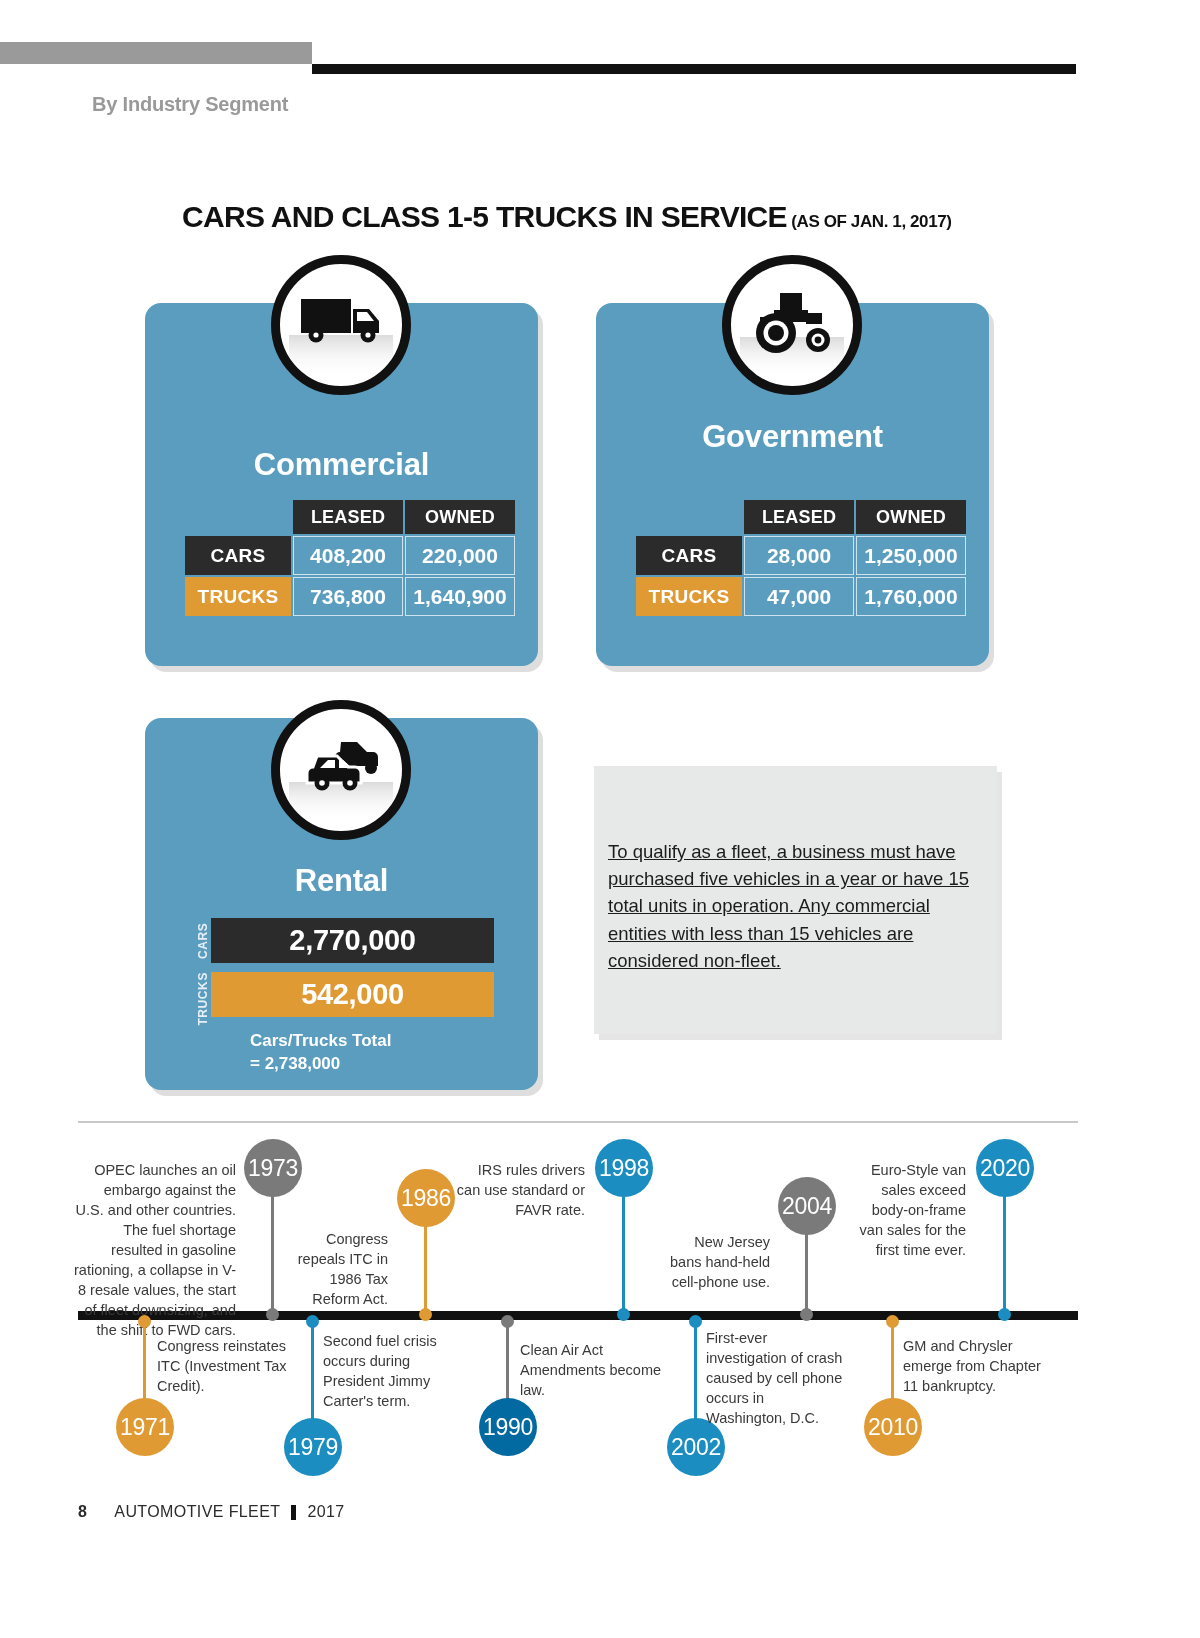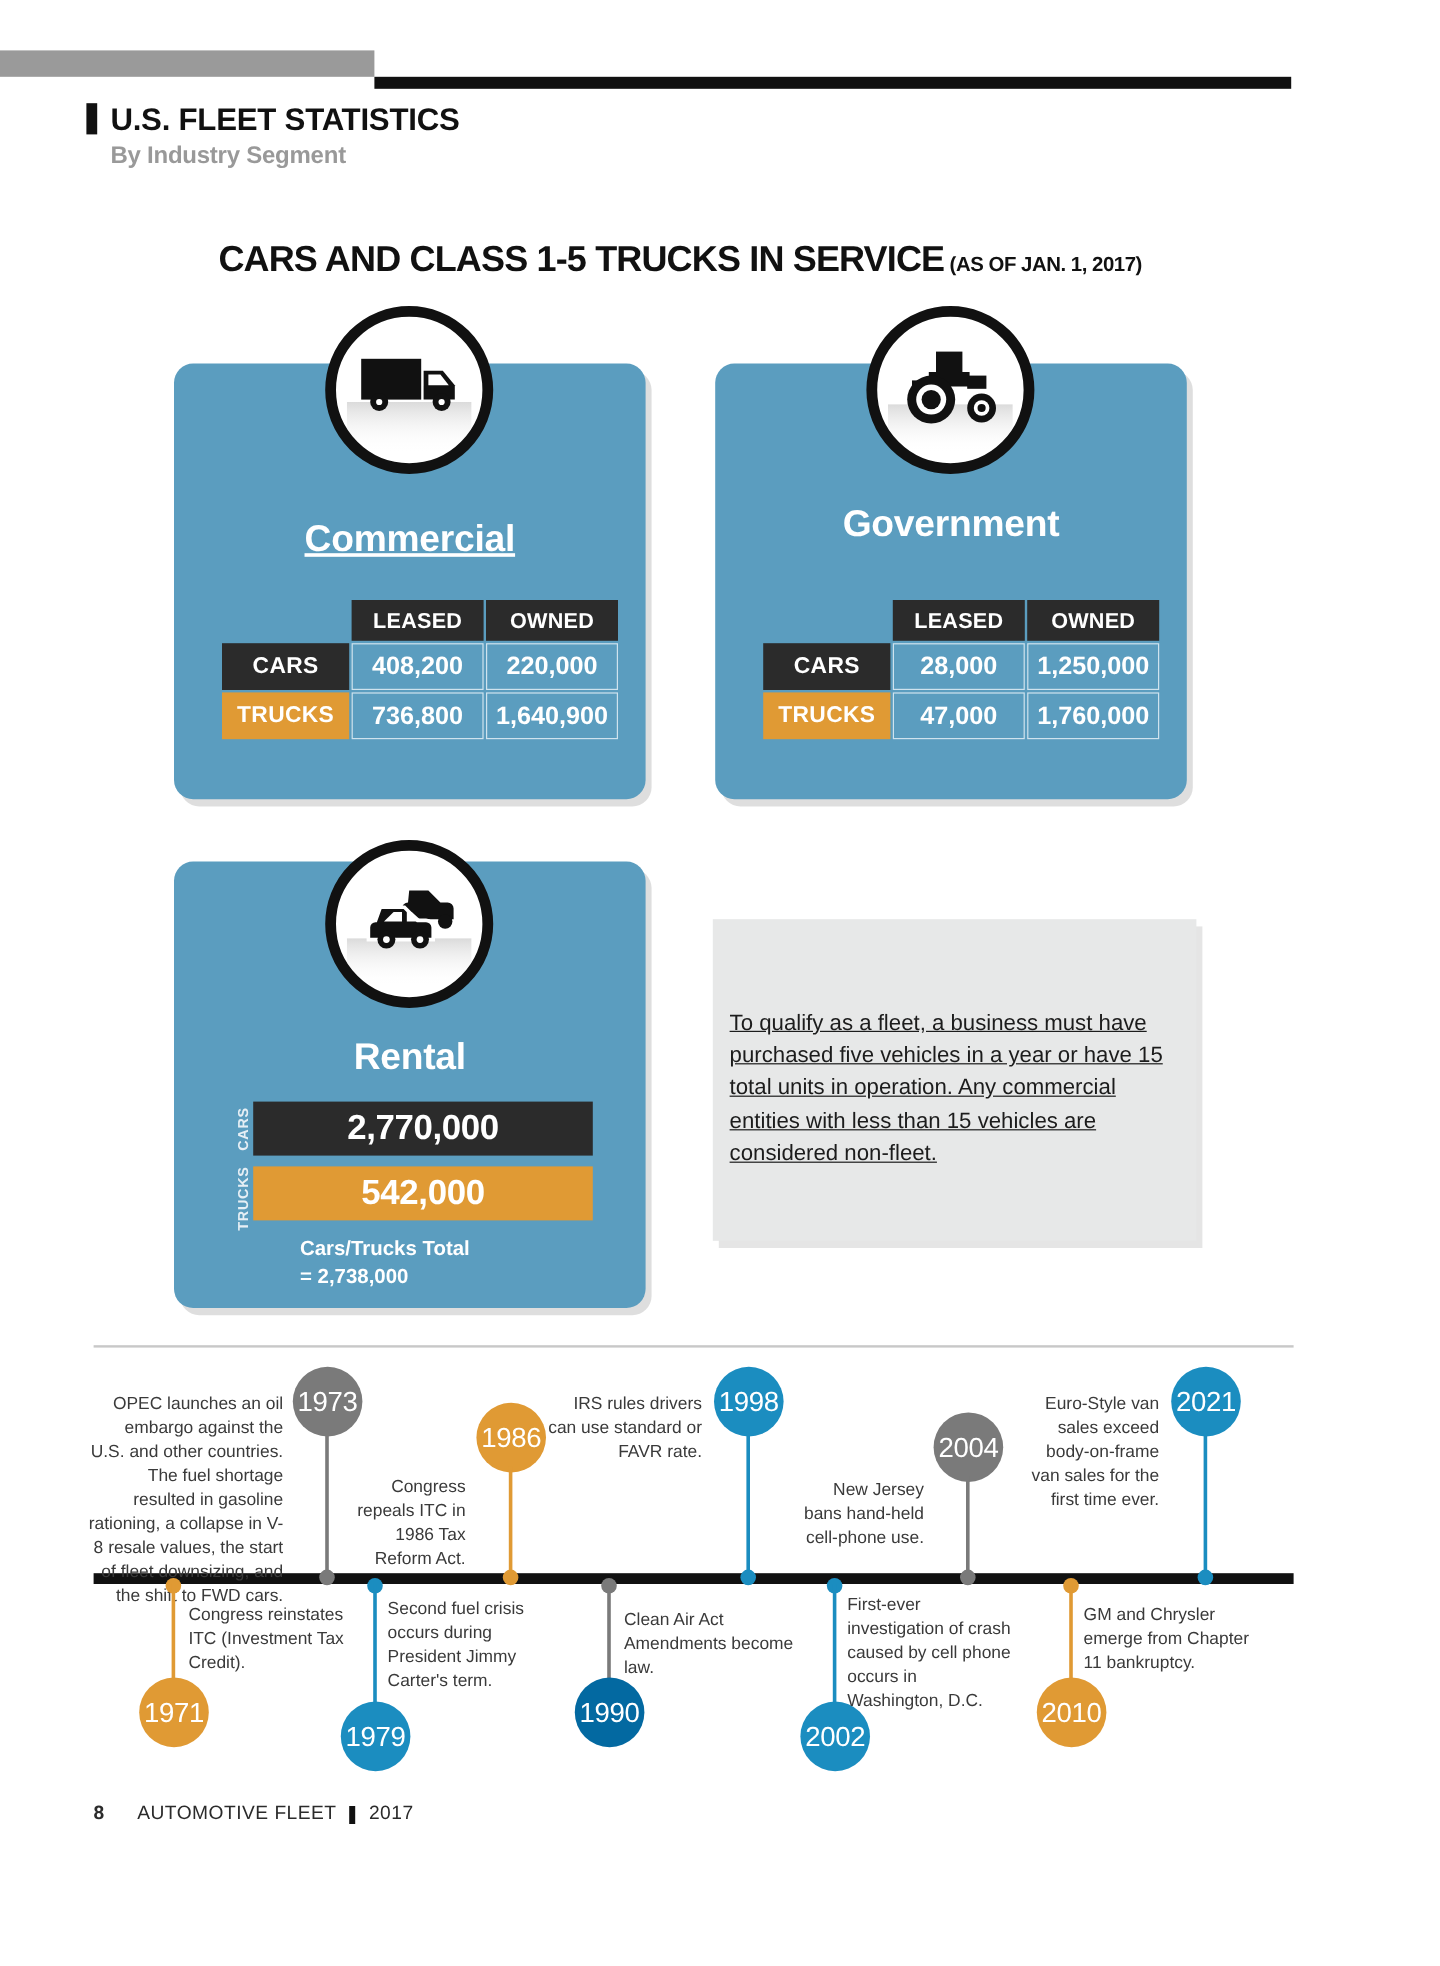--- a/index.html
+++ b/index.html
@@ -97,34 +97,30 @@
   #footer .ft-sep{display:inline-block;width:5px;height:15px;background:#111;
     margin:0 11px;vertical-align:-2px;}
 </style>
 </head>
 <body>
 
 <div class="topbar-gray"></div>
 <div class="topbar-black"></div>
 
 <div class="masthead">
-  <div class="mast-row">
-    <div class="mast-tick"></div>
-    <div class="mast-title">U.S. FLEET STATISTICS</div>
-  </div>
   <div class="mast-sub">By Industry Segment</div>
 </div>
 
 <div class="chart-title">
   <span class="big">CARS AND CLASS 1-5 TRUCKS IN SERVICE</span>
   <span class="small">(AS OF JAN. 1, 2017)</span>
 </div>
 
 <div class="panel" id="panel-commercial">
-  <div class="panel-label" style="top:128px;text-decoration:underline;">Commercial</div>
+  <div class="panel-label" style="top:144px;">Commercial</div>
   <table class="seg-table" style="left:38px;top:195px;">
     <tbody>
         <tr>
       <td class="th-blank"></td>
       <td class="th-col">LEASED</td>
       <td class="th-col">OWNED</td>
     </tr>
     <tr>
       <td class="rh-cars">CARS</td>
       <td class="cell">408,200</td>
@@ -257,21 +253,21 @@
 </div>
 
 <div class="tl-item">
   <div class="tl-circle" style="left:778px;top:1177px;background:#7a7a7a;">2004</div>
   <div class="tl-stem" style="left:805px;top:1230px;height:84px;background:#7a7a7a;"></div>
   <div class="tl-dot" style="left:800px;top:1308px;background:#7a7a7a;"></div>
   <div class="tl-text right" style="left:660px;top:1232px;width:110px;">New Jersey bans hand-held cell-phone use.</div>
 </div>
 
 <div class="tl-item">
-  <div class="tl-circle" style="left:976px;top:1139px;background:#1b8dc0;">2021</div>
+  <div class="tl-circle" style="left:976px;top:1139px;background:#1b8dc0;">2020</div>
   <div class="tl-stem" style="left:1003px;top:1192px;height:122px;background:#1b8dc0;"></div>
   <div class="tl-dot" style="left:998px;top:1308px;background:#1b8dc0;"></div>
   <div class="tl-text right" style="left:852px;top:1160px;width:114px;">Euro-Style van sales exceed body-on-frame van sales for the first time ever.</div>
 </div>
 
 <div class="tl-item">
   <div class="tl-dot" style="left:138px;top:1315px;background:#e09a34;"></div>
   <div class="tl-stem" style="left:143px;top:1320px;height:83px;background:#e09a34;"></div>
   <div class="tl-circle" style="left:116px;top:1398px;background:#e09a34;">1971</div>
   <div class="tl-text left" style="left:157px;top:1336px;width:140px;">Congress reinstates ITC (Investment Tax Credit).</div>

